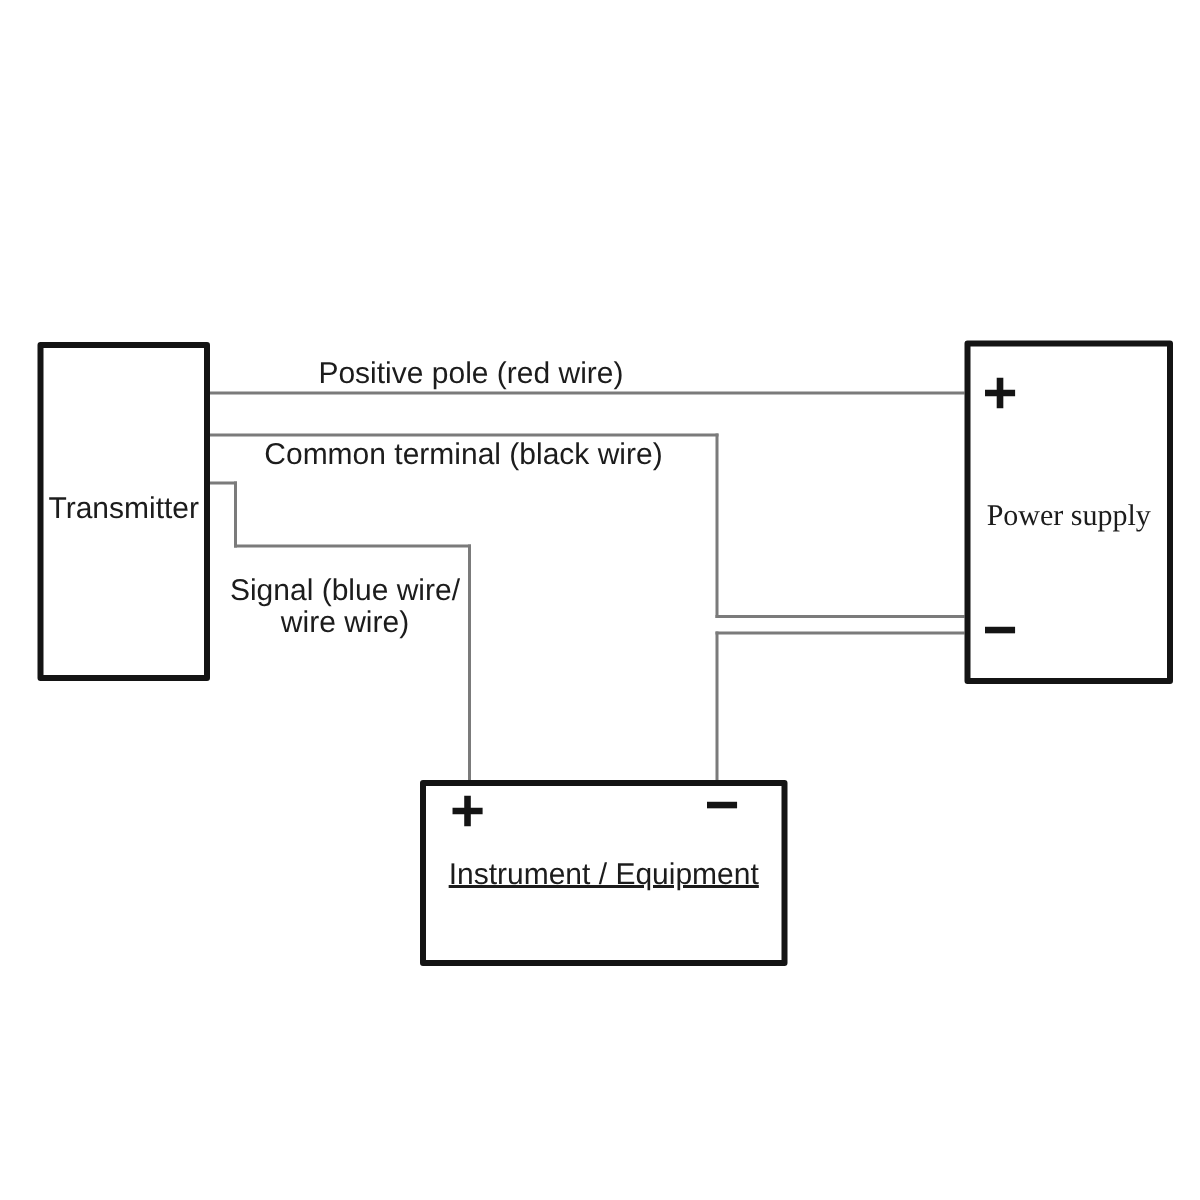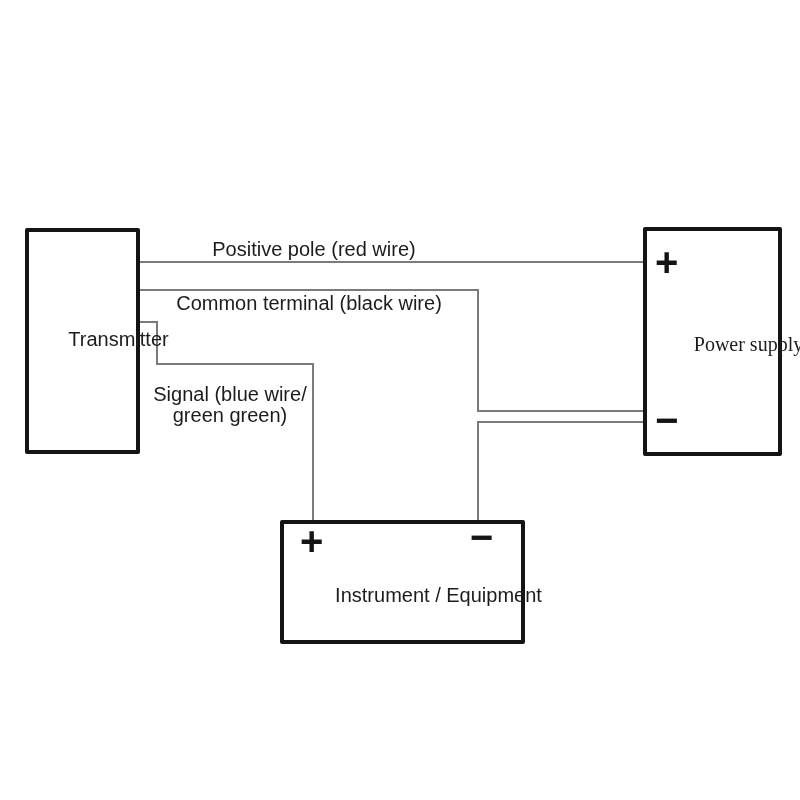--- a/index.html
+++ b/index.html
@@ -23,21 +23,20 @@
     box-sizing: border-box;
     border-radius: 2px;
   }
   .box-label {
     position: absolute;
     width: 100%;
     text-align: center;
     font-size: 20px;
     color: #1c1c1c;
     white-space: nowrap;
-    padding-left: 36px;
   }
   .wire {
     position: absolute;
     background: #7b7b7b;
   }
   .wire-label {
     position: absolute;
     font-size: 20px;
     color: #1c1c1c;
     text-align: center;
@@ -49,21 +48,21 @@
     font-weight: 700;
     color: #141414;
     line-height: 34px;
   }
   #box-transmitter   { left: 25px;  top: 228px; width: 115px; height: 226px; }
   #box-power-supply  { left: 643px; top: 227px; width: 139px; height: 229px; }
   #box-instrument    { left: 280px; top: 520px; width: 245px; height: 124px; }
 
   #label-transmitter { top: 96px; }
   #label-power-supply { top: 102px; font-family: Liberation Serif, serif; }
-  #label-instrument  { top: 60px; }
+  #label-instrument  { top: 48px; text-decoration: underline; }
 
   
   #wire-positive      { left: 140px; top: 261px; width: 503px; height: 2px; }
   #wire-common-h1     { left: 140px; top: 289px; width: 339px; height: 2px; }
   #wire-common-v      { left: 477px; top: 289px; width: 2px;   height: 123px; }
   #wire-common-h2     { left: 477px; top: 410px; width: 166px; height: 2px; }
   #wire-return-h      { left: 477px; top: 421px; width: 166px; height: 2px; }
   #wire-return-v      { left: 477px; top: 421px; width: 2px;   height: 100px; }
   #wire-signal-h1     { left: 140px; top: 321px; width: 18px;  height: 2px; }
   #wire-signal-v1     { left: 156px; top: 321px; width: 2px;   height: 44px; }
@@ -94,21 +93,21 @@
   <div class="wire" id="wire-return-v"></div>
   <div class="wire" id="wire-signal-h1"></div>
   <div class="wire" id="wire-signal-v1"></div>
   <div class="wire" id="wire-signal-h2"></div>
   <div class="wire" id="wire-signal-v2"></div>
 
   <div class="wire-label" id="label-common">Common terminal (black wire)</div>
   <div class="wire-label" id="label-positive">Positive pole (red wire)</div>
   <div class="wire-label" id="label-signal">
     <div>Signal (blue wire/</div>
-    <div>green green)</div>
+    <div>wire wire)</div>
   </div>
 
   <div class="box" id="box-transmitter">
     <div class="box-label" id="label-transmitter">Transmitter</div>
   </div>
 
   <div class="box" id="box-power-supply">
     <div class="terminal" id="ps-plus">+</div>
     <div class="terminal" id="ps-minus">−</div>
     <div class="box-label" id="label-power-supply">Power supply</div>

